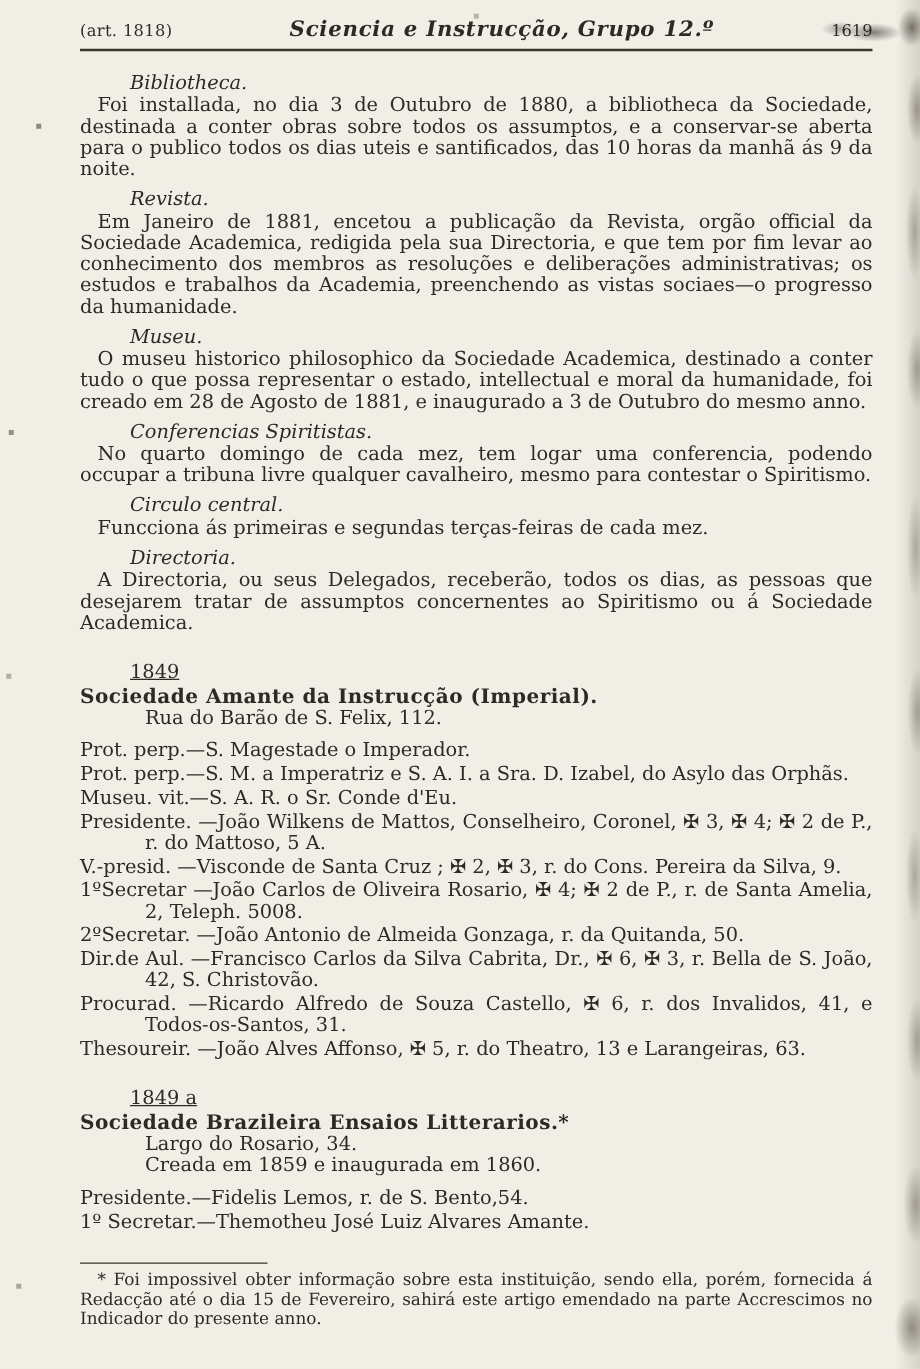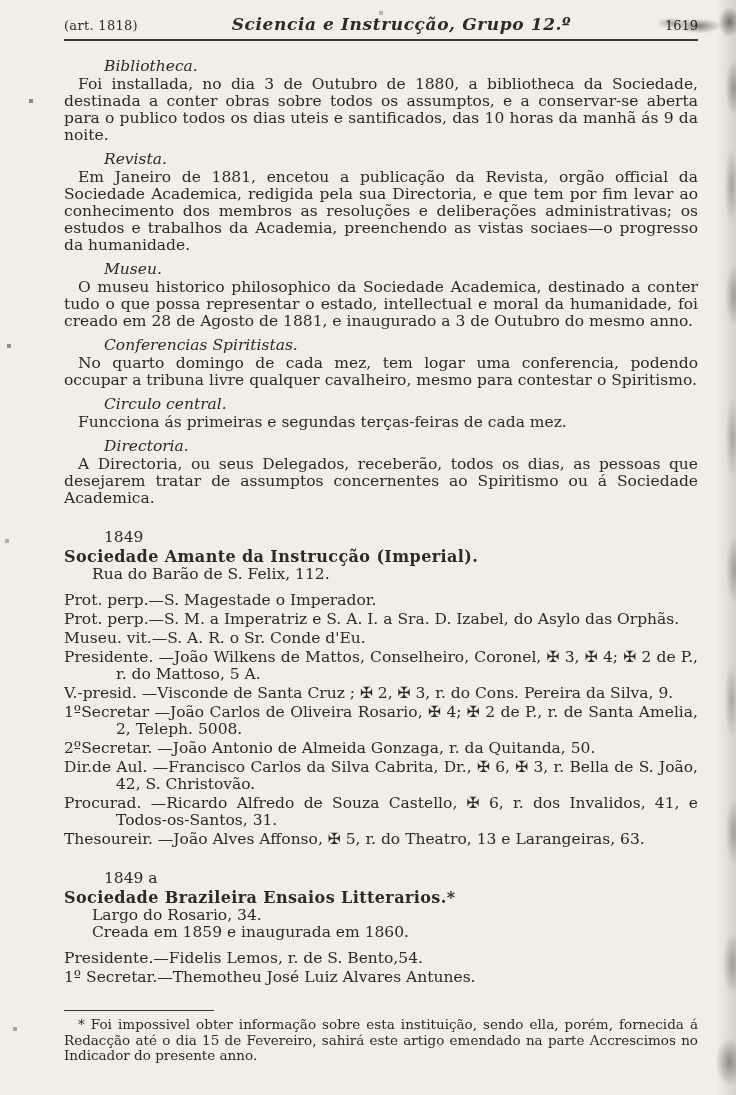--- a/index.html
+++ b/index.html
@@ -27,23 +27,23 @@
   .header .pagenum { font-size:13px; }
 
   
   .sec-heading { font-style:italic; margin:6px 0 1px 40px; font-size:15.5px; }
   .para {
     font-size:15.5px; line-height:17px;
     text-indent:14px; text-align:justify;
   }
 
   
-  .soc-number { margin:21px 0 1px 40px; font-size:15.5px; }
+  .soc-number { margin:21px 0 1px 40px; font-size:15.5px;text-decoration:underline; }
   .soc-name   { font-weight:bold; font-size:16px; letter-spacing:.4px; }
-  .soc-address{ margin-left:28px; font-size:15.5px; line-height:17px; }
+  .soc-address{ margin-left:52px; font-size:15.5px; line-height:17px; }
   .entries    { margin-top:9px; }
   .entry {
     font-size:15.5px; line-height:17px;
     padding-left:52px; text-indent:-52px;
     margin-top:2px; text-align:justify;
   }
   .role { }
 
   
   .footnote-rule { width:150px; border-top:1.5px solid #3c372e; margin:24px 0 6px 0; }
@@ -143,21 +143,21 @@
     </div>
   </div>
 
   <div class="society">
     <p class="soc-number">1849 a</p>
     <p class="soc-name">Sociedade Brazileira Ensaios Litterarios.*</p>
     <p class="soc-address">Largo do Rosario, 34.</p>
     <p class="soc-address">Creada em 1859 e inaugurada em 1860.</p>
     <div class="entries">
       <p class="entry"><span class="role">Presidente.</span><span class="etext">—Fidelis Lemos, r. de S. Bento,54.</span></p>
-      <p class="entry"><span class="role">1º Secretar.</span><span class="etext">—Themotheu José Luiz Alvares Antunes.</span></p>
+      <p class="entry"><span class="role">1º Secretar.</span><span class="etext">—Themotheu José Luiz Alvares Amante.</span></p>
     </div>
   </div>
 
   <div class="footnote-rule"></div>
   <p class="footnote">* Foi impossivel obter informação sobre esta instituição, sendo ella, porém, fornecida á Redacção até o dia 15 de Fevereiro, sahirá este artigo emendado na parte Accrescimos no Indicador do presente anno.</p>
 
 </div>
 
 <div class="smudge-right"></div>
 <div class="smudge-corner"></div>

